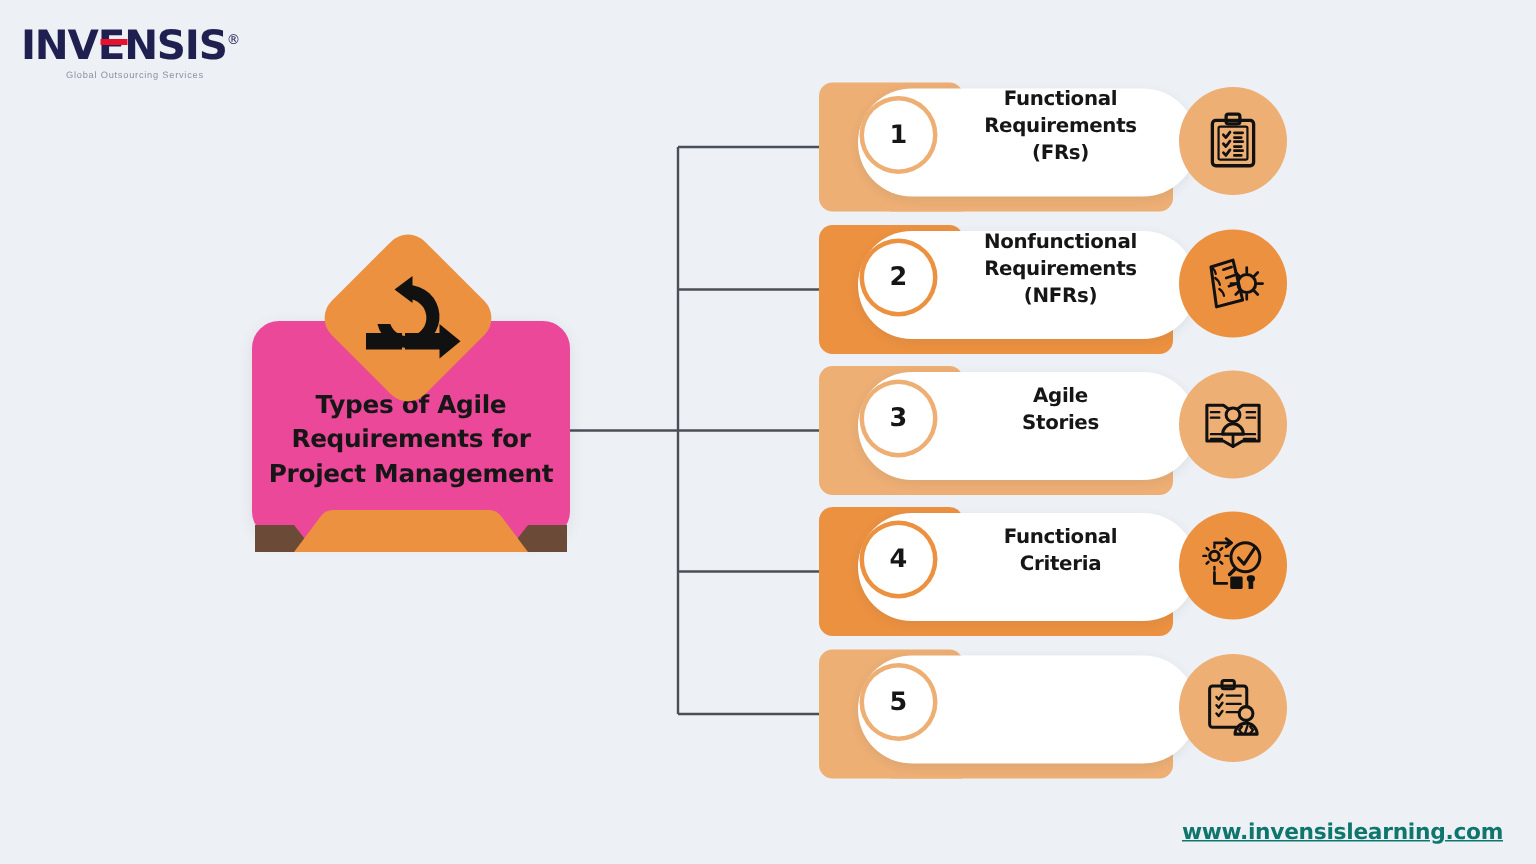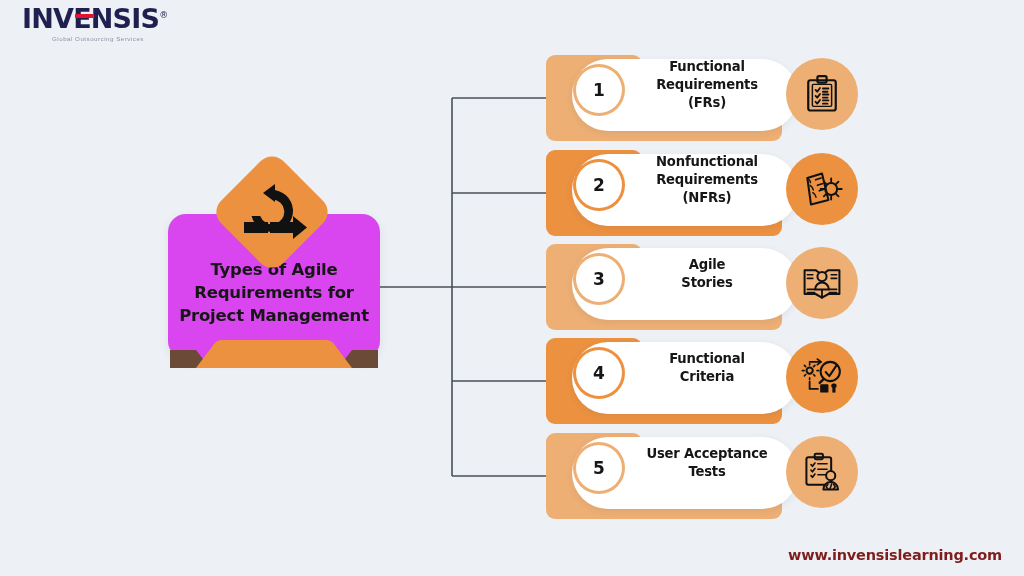--- a/index.html
+++ b/index.html
@@ -12,24 +12,23 @@
     background: #edf1f5;
     font-family: "Liberation Sans", sans-serif;
     overflow: hidden;
     position: relative;
   }
 
   
   #logo {
     position: absolute;
     left: 14px;
-    top: 0;
+    top: 12px;
     width: 140px;
     height: 44px;
-    margin-left: 8px;
   }
   #logo-wordmark {
     position: relative;
     font-size: 27px;
     font-weight: bold;
     color: #1f2050;
     letter-spacing: -0.8px;
     line-height: 30px;
     font-family: "DejaVu Sans", sans-serif;
     white-space: nowrap;
@@ -67,21 +66,21 @@
     pointer-events: none;
   }
 
   
   #center-card {
     position: absolute;
     left: 168px;
     top: 214px;
     width: 212px;
     height: 145px;
-    background: #d946ef;
+    background: #ec4899;
     border-radius: 18px;
     box-shadow: 0 3px 10px rgba(60,70,90,0.10);
   }
   #center-title {
     position: absolute;
     left: 0;
     top: 44px;
     width: 212px;
     text-align: center;
     font-size: 16.5px;
@@ -200,21 +199,22 @@
   }
 
   
   #footer-url {
     position: absolute;
     right: 22px;
     bottom: 13px;
     font-family: "DejaVu Sans", sans-serif;
     font-size: 14.5px;
     font-weight: bold;
-    color: #7f1d1d;
+    color: #0f766e;
+    text-decoration: underline;
     letter-spacing: -0.2px;
   }
 </style>
 </head>
 <body>
 
 <div id="logo">
   <div id="logo-wordmark"><span>INVENSIS</span><span class="reg">®</span></div>
   <div id="logo-bar"></div>
   <div id="logo-tagline">Global Outsourcing Services</div>
@@ -331,22 +331,20 @@
       <rect x="35.3" y="35" width="3.4" height="6" fill="#111111" stroke="none"></rect>
     </svg>
   </div>
 </div>
 
 <div class="row" style="top:433px">
   <div class="row-tab" style="background:#edaf74"></div>
   <div class="row-foot" style="background:#edaf74"></div>
   <div class="row-pill"></div>
   <div class="row-badge" style="box-shadow:0 0 0 3px #edaf74">5</div>
-  <div class="row-label">User Acceptance
-Tests</div>
   <div class="row-iconcircle" style="background:#edaf74">
     <svg viewBox="0 0 48 48" width="44" height="44" fill="none" stroke="#111111" stroke-width="2.2" stroke-linecap="round" stroke-linejoin="round">
       <rect x="7" y="8" width="27" height="30" rx="2.2"></rect>
       <rect x="16" y="4" width="9" height="6" rx="1.5"></rect>
       <path d="M12 16l1.6 1.8 2.7-3.6M12 22l1.6 1.8 2.7-3.6M12 28l1.6 1.8 2.7-3.6" stroke-width="1.8"></path>
       <path d="M19.5 15h10M19.5 21h10M19.5 27h10" stroke-width="1.8"></path>
       <circle cx="33.5" cy="28" r="5" fill="#edaf74"></circle>
       <path d="M25.5 43a8 8 0 0 1 16 0z" fill="#edaf74"></path>
       <polyline points="30.5,37.5 28.5,40 30.5,42.5" stroke-width="1.7"></polyline>
       <polyline points="36.5,37.5 38.5,40 36.5,42.5" stroke-width="1.7"></polyline>

